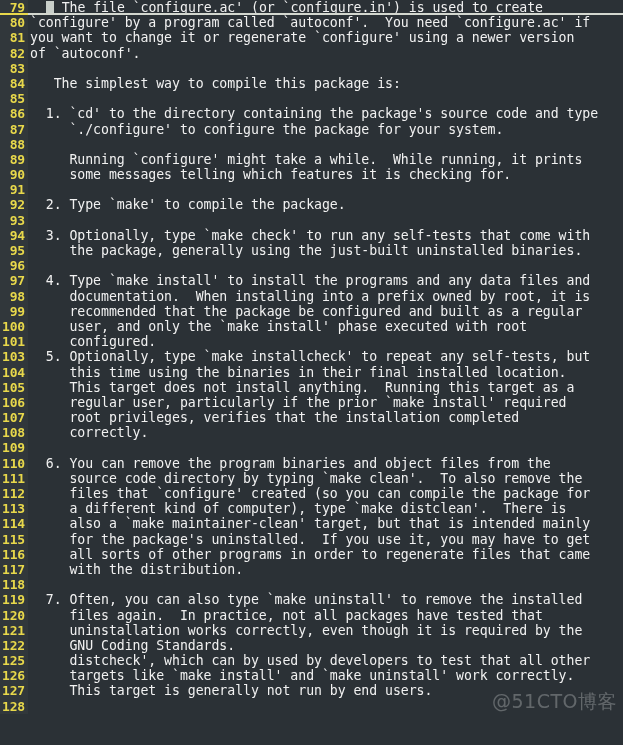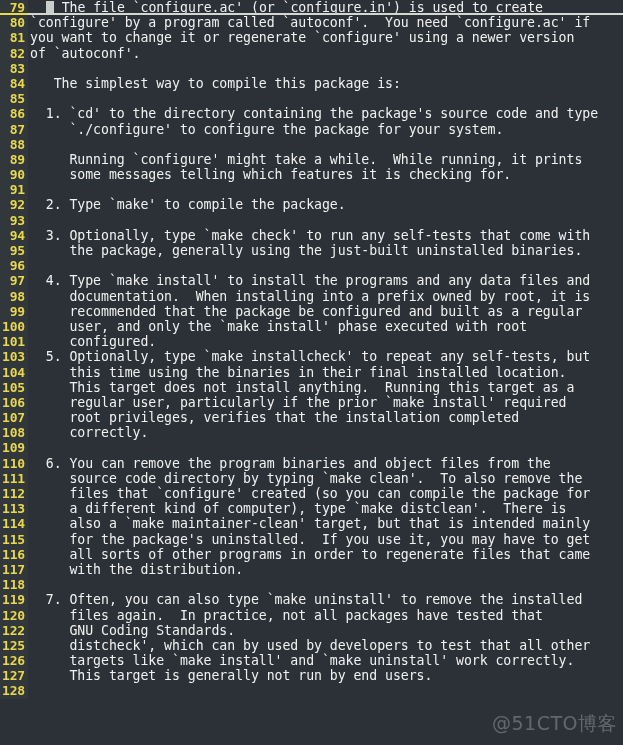--- a/index.html
+++ b/index.html
@@ -76,21 +76,21 @@
     display: inline-block;
     width: 8px;
     height: 13px;
     vertical-align: -2px;
     background: #c9cfca;
   }
 
   .watermark {
     position: absolute;
     right: 6px;
-    bottom: 8px;
+    bottom: 30px;
     font-family: "DejaVu Sans", "Liberation Sans", sans-serif;
     font-size: 19px;
     color: rgba(225, 228, 230, 0.30);
     letter-spacing: 0.5px;
     pointer-events: none;
     user-select: none;
     white-space: nowrap;
   }
 </style>
 </head>
@@ -132,20 +132,21 @@
       <div class="line"><div class="gutter">111</div><div class="code">     source code directory by typing `make clean'.  To also remove the</div></div>
       <div class="line"><div class="gutter">112</div><div class="code">     files that `configure' created (so you can compile the package for</div></div>
       <div class="line"><div class="gutter">113</div><div class="code">     a different kind of computer), type `make distclean'.  There is</div></div>
       <div class="line"><div class="gutter">114</div><div class="code">     also a `make maintainer-clean' target, but that is intended mainly</div></div>
       <div class="line"><div class="gutter">115</div><div class="code">     for the package's uninstalled.  If you use it, you may have to get</div></div>
       <div class="line"><div class="gutter">116</div><div class="code">     all sorts of other programs in order to regenerate files that came</div></div>
       <div class="line"><div class="gutter">117</div><div class="code">     with the distribution.</div></div>
       <div class="line"><div class="gutter">118</div><div class="code"></div></div>
       <div class="line"><div class="gutter">119</div><div class="code">  7. Often, you can also type `make uninstall' to remove the installed</div></div>
       <div class="line"><div class="gutter">120</div><div class="code">     files again.  In practice, not all packages have tested that</div></div>
+      <div class="line"><div class="gutter">121</div><div class="code">     uninstallation works correctly, even though it is required by the</div></div>
       <div class="line"><div class="gutter">122</div><div class="code">     GNU Coding Standards.</div></div>
       <div class="line"><div class="gutter">125</div><div class="code">     distcheck', which can by used by developers to test that all other</div></div>
       <div class="line"><div class="gutter">126</div><div class="code">     targets like `make install' and `make uninstall' work correctly.</div></div>
       <div class="line"><div class="gutter">127</div><div class="code">     This target is generally not run by end users.</div></div>
       <div class="line"><div class="gutter">128</div><div class="code"></div></div>
     </div>
   <div class="watermark">@51CTO博客</div>
 </div>
 
 </body></html>

